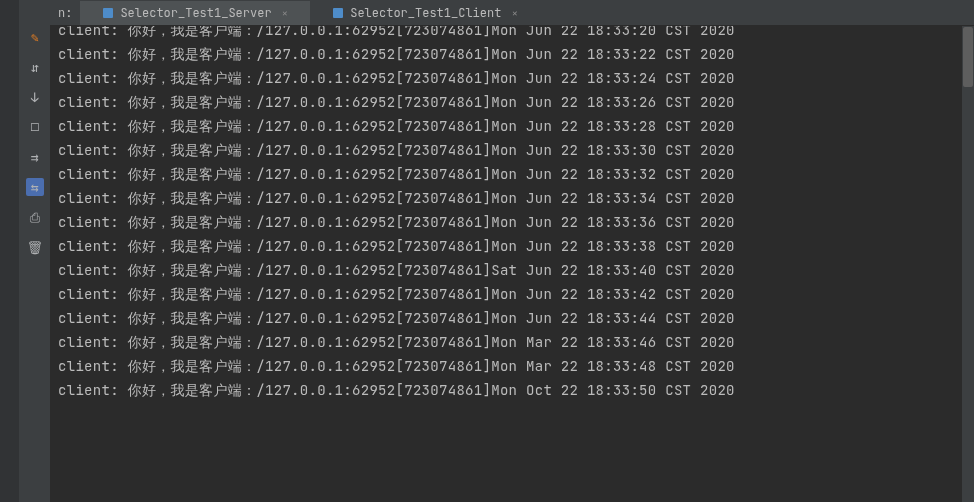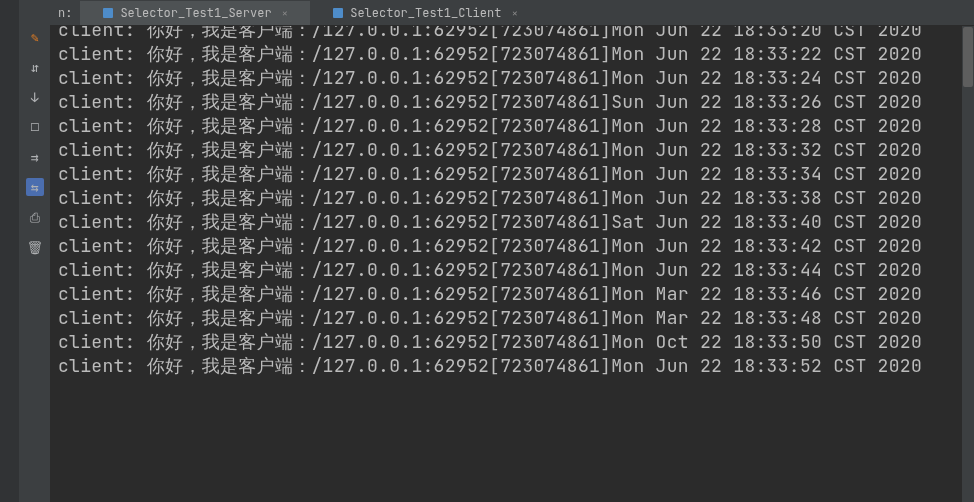--- a/index.html
+++ b/index.html
@@ -87,21 +87,21 @@
       margin-left: 4px;
       color: #888;
       cursor: pointer;
       font-size: 11px;
     }
     .console {
       flex: 1;
       background: #2b2b2b;
       padding: 4px 0;
       overflow: hidden;
-      font-size: 18px;
+      font-size: 14px;
       line-height: 24px;
     }
     .console-line {
       white-space: pre;
       color: #bbbbbb;
       padding-left: 8px;
       letter-spacing: 0.3px;
     }
     .scrollbar {
       position: absolute;
@@ -151,30 +151,31 @@
               </svg></span>
             <span>Selector_Test1_Client</span>
             <span class="tab-close">×</span>
           </div>
         </div>
     </div>
     <div class="console" id="console">
         <div class="console-line" style="margin-top: -12px;">client: 你好，我是客户端：/127.0.0.1:62952[723074861]Mon Jun 22 18:33:20 CST 2020</div>
         <div class="console-line">client: 你好，我是客户端：/127.0.0.1:62952[723074861]Mon Jun 22 18:33:22 CST 2020</div>
         <div class="console-line">client: 你好，我是客户端：/127.0.0.1:62952[723074861]Mon Jun 22 18:33:24 CST 2020</div>
-        <div class="console-line">client: 你好，我是客户端：/127.0.0.1:62952[723074861]Sun Jun 22 18:33:26 CST 2020</div>
+        <div class="console-line">client: 你好，我是客户端：/127.0.0.1:62952[723074861]Mon Jun 22 18:33:26 CST 2020</div>
         <div class="console-line">client: 你好，我是客户端：/127.0.0.1:62952[723074861]Mon Jun 22 18:33:28 CST 2020</div>
+        <div class="console-line">client: 你好，我是客户端：/127.0.0.1:62952[723074861]Mon Jun 22 18:33:30 CST 2020</div>
         <div class="console-line">client: 你好，我是客户端：/127.0.0.1:62952[723074861]Mon Jun 22 18:33:32 CST 2020</div>
         <div class="console-line">client: 你好，我是客户端：/127.0.0.1:62952[723074861]Mon Jun 22 18:33:34 CST 2020</div>
+        <div class="console-line">client: 你好，我是客户端：/127.0.0.1:62952[723074861]Mon Jun 22 18:33:36 CST 2020</div>
         <div class="console-line">client: 你好，我是客户端：/127.0.0.1:62952[723074861]Mon Jun 22 18:33:38 CST 2020</div>
         <div class="console-line">client: 你好，我是客户端：/127.0.0.1:62952[723074861]Sat Jun 22 18:33:40 CST 2020</div>
         <div class="console-line">client: 你好，我是客户端：/127.0.0.1:62952[723074861]Mon Jun 22 18:33:42 CST 2020</div>
         <div class="console-line">client: 你好，我是客户端：/127.0.0.1:62952[723074861]Mon Jun 22 18:33:44 CST 2020</div>
         <div class="console-line">client: 你好，我是客户端：/127.0.0.1:62952[723074861]Mon Mar 22 18:33:46 CST 2020</div>
         <div class="console-line">client: 你好，我是客户端：/127.0.0.1:62952[723074861]Mon Mar 22 18:33:48 CST 2020</div>
         <div class="console-line">client: 你好，我是客户端：/127.0.0.1:62952[723074861]Mon Oct 22 18:33:50 CST 2020</div>
-        <div class="console-line">client: 你好，我是客户端：/127.0.0.1:62952[723074861]Mon Jun 22 18:33:52 CST 2020</div>
       </div>
   </div>
   <div class="scrollbar">
     <div class="scrollbar-thumb"></div>
   </div>
 </div>
 
 </body></html>

